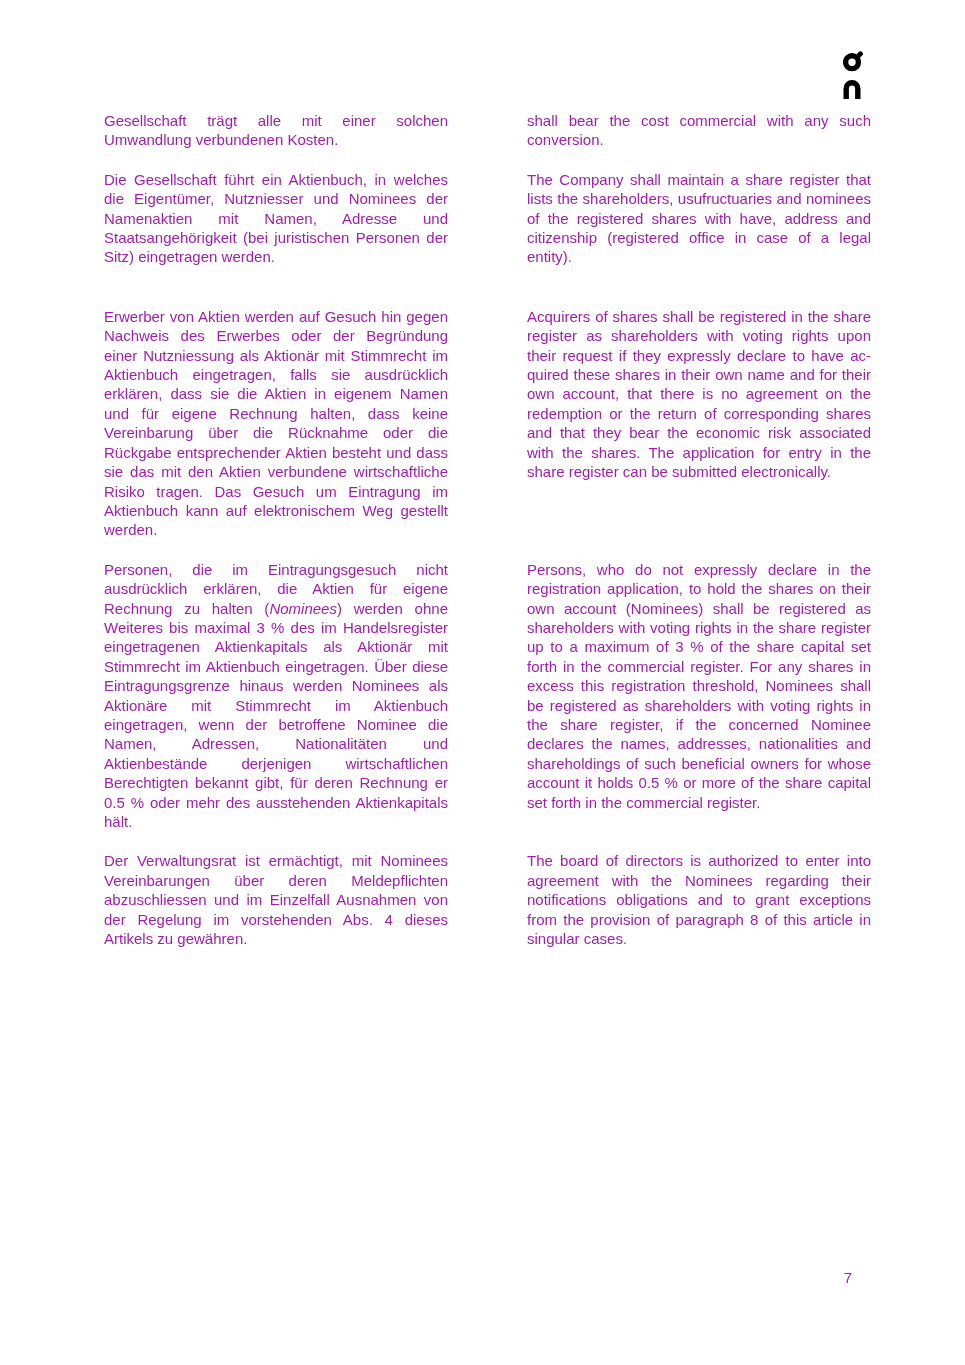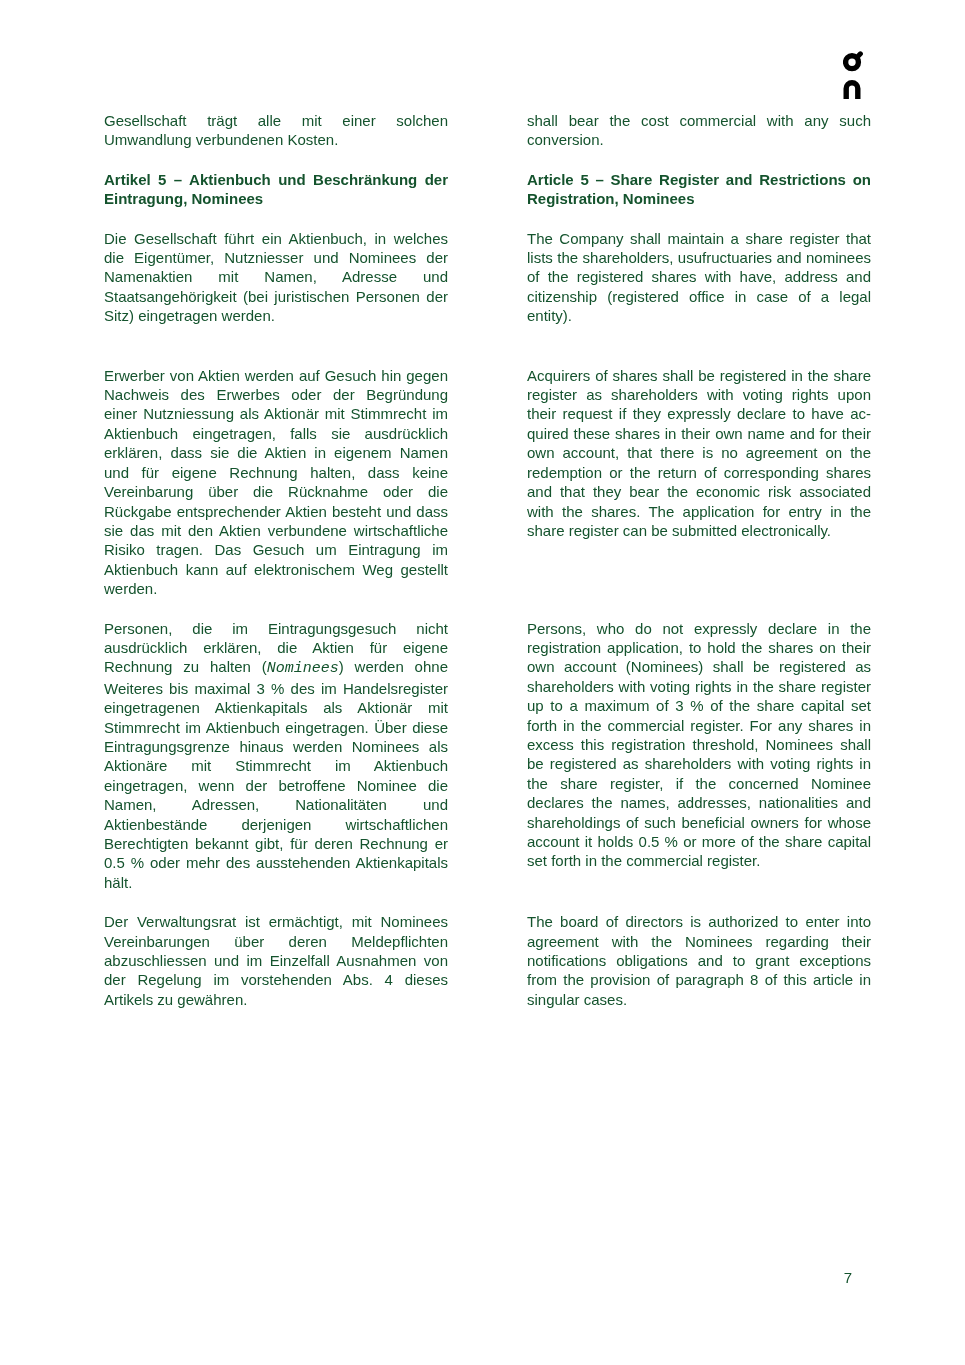--- a/index.html
+++ b/index.html
@@ -8,21 +8,21 @@
     background: #e8e8e8;
   }
   .page {
     position: relative;
     width: 965px;
     height: 1365px;
     margin: 0 auto;
     background: #ffffff;
     overflow: hidden;
     font-family: "Liberation Sans", sans-serif;
-    color: #14532d;
+    color: #a21caf;
   }
   .logo {
     position: absolute;
     top: 51px;
     left: 843px;
     width: 24px;
     height: 48px;
   }
   .content {
     position: absolute;
@@ -43,21 +43,20 @@
     line-height: 19.4px;
     text-align: justify;
     hyphens: none;
     -webkit-hyphens: none;
   }
   .heading .col {
     font-weight: bold;
   }
   .it {
     font-style: italic;
-    font-family: Liberation Mono, monospace;
   }
   .gap-before {
     margin-top: 16px;
   }
   .page-number {
     position: absolute;
     top: 1268px;
     left: 836px;
     width: 24px;
     text-align: center;
@@ -76,24 +75,20 @@
     <path d="M 3.2 48 L 3.2 37.6 A 5.8 5.8 0 0 1 14.8 37.6 L 14.8 48" fill="none" stroke="#000000" stroke-width="5.4"></path>
   </svg>
 
   <main class="content">
 
     <div class="row">
       <p class="col">Gesellschaft trägt alle mit einer solchen Umwandlung verbundenen Kosten.</p>
       <p class="col">shall bear the cost commercial with any such conversion.</p>
     </div>
 
-    <div class="row heading">
-      <h2 class="col">Artikel 5 – Aktienbuch und Beschränkung der Eintragung, Nominees</h2>
-      <h2 class="col">Article 5 – Share Register and Restrictions on Registration, Nominees</h2>
-    </div>
 
     <div class="row">
       <p class="col">Die Gesellschaft führt ein Aktienbuch, in welches die Eigentümer, Nutzniesser und Nominees der Namenaktien mit Namen, Adresse und Staatsangehörigkeit (bei juristischen Personen der Sitz) eingetragen werden.</p>
       <p class="col">The Company shall maintain a share register that lists the shareholders, usufructuaries and nominees of the registered shares with have, address and citizenship (registered office in case of a legal entity).</p>
     </div>
 
     <div class="row">
     </div>
 
     <div class="row">

